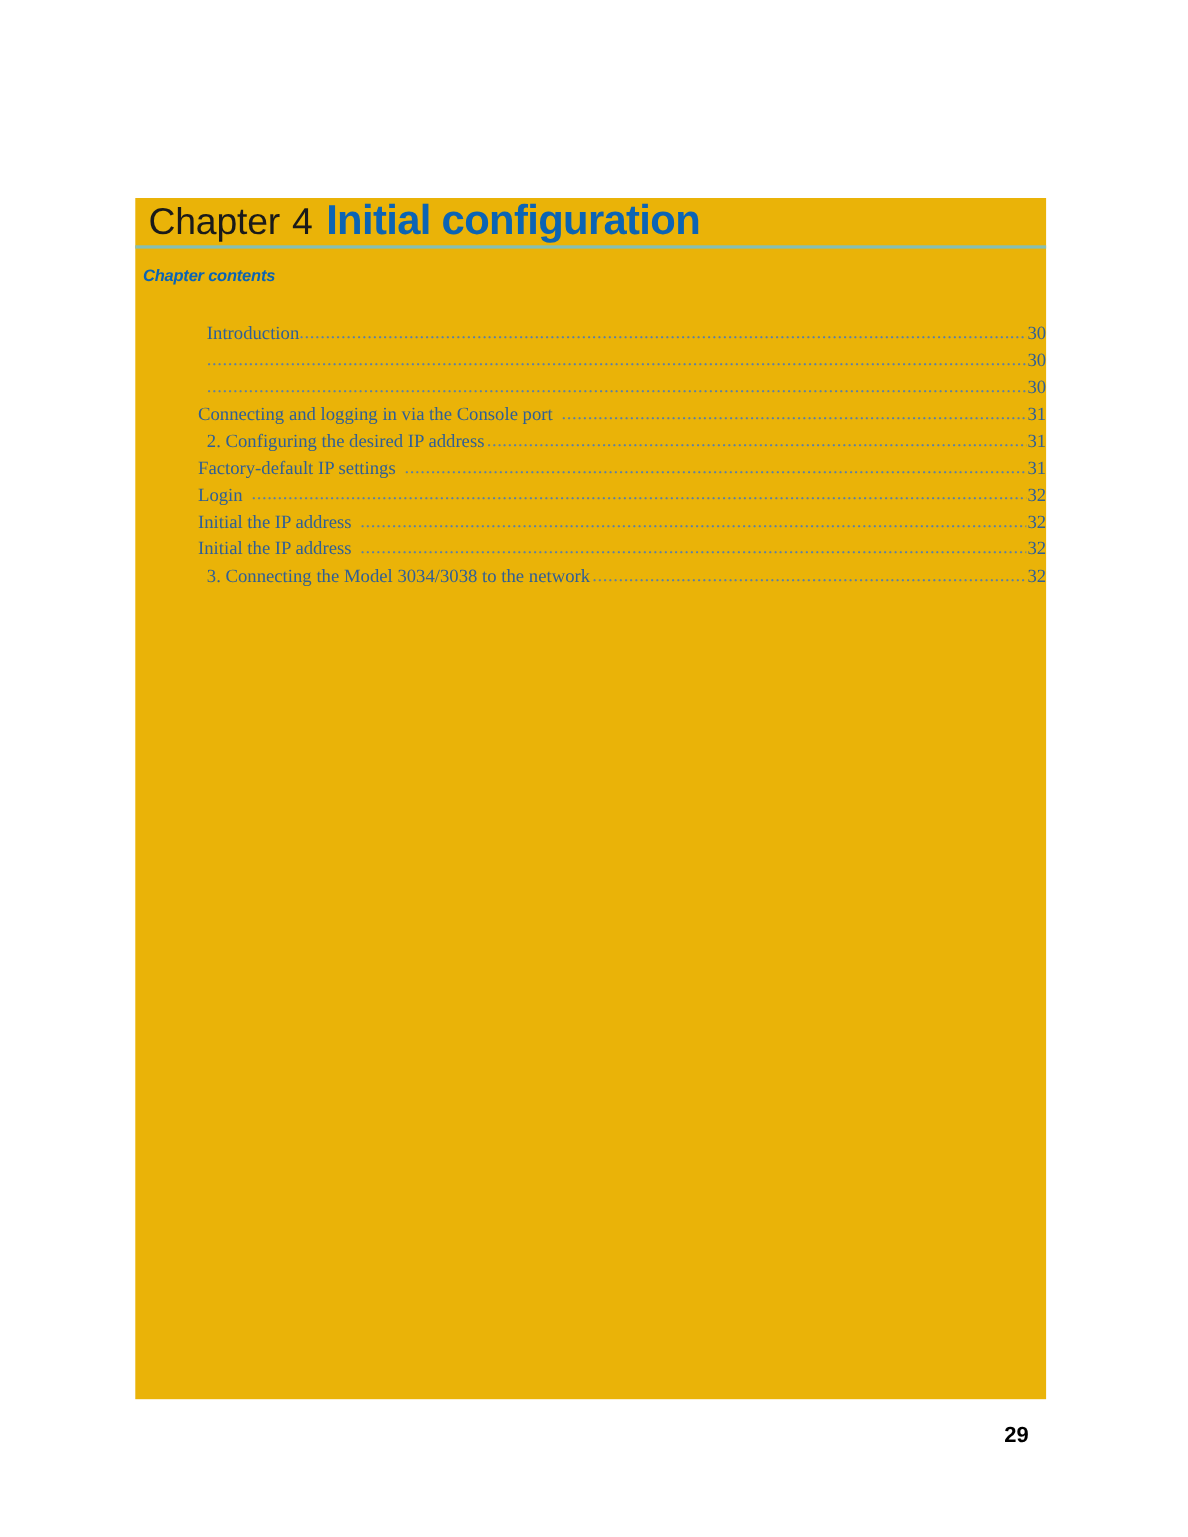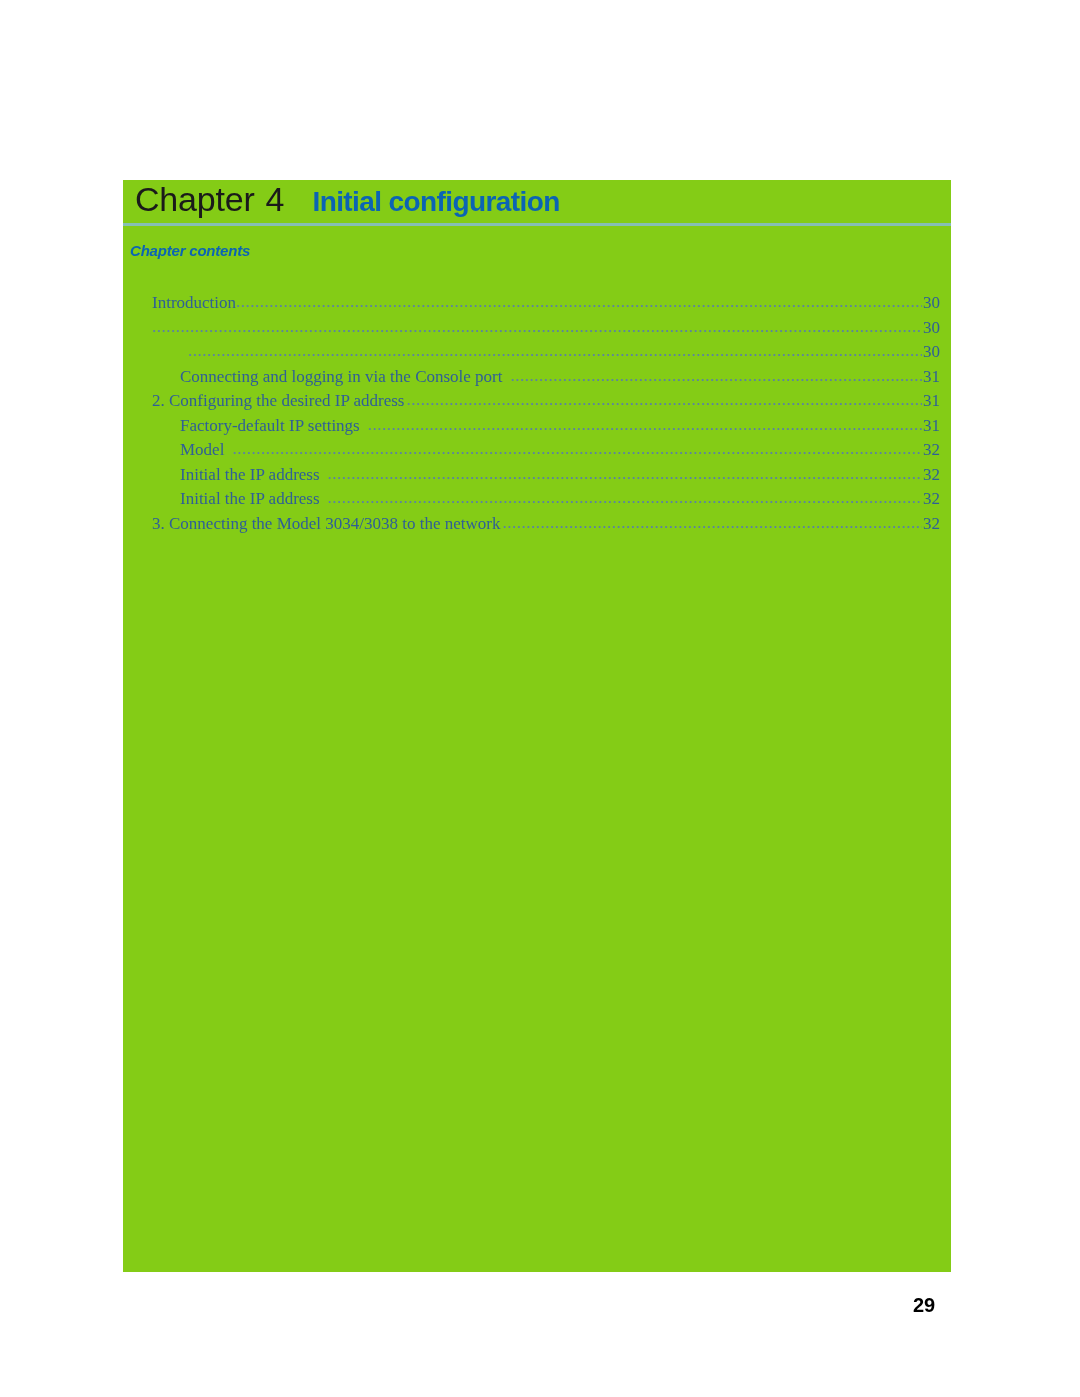--- a/index.html
+++ b/index.html
@@ -15,21 +15,21 @@
     overflow: hidden;
   }
 
   
   #content-panel {
     position: absolute;
     left: 123px;
     top: 180px;
     width: 828px;
     height: 1092px;
-    background: #84cc16;
+    background: #eab308;
     box-sizing: border-box;
   }
 
   
   #chapter-header {
     position: absolute;
     left: 12px;
     top: 0px;
     height: 43px;
     display: flex;
@@ -45,24 +45,24 @@
   }
   #chapter-number {
     font-family: "Liberation Sans", sans-serif;
     font-size: 34px;
     font-weight: 400;
     color: #1a1a1a;
     margin-left: 11px;
   }
   #chapter-title {
     font-family: "Liberation Sans", sans-serif;
-    font-size: 28px;
+    font-size: 38px;
     font-weight: bold;
     color: #0b64b4;
-    margin-left: 28px;
+    margin-left: 12px;
     letter-spacing: -0.6px;
   }
 
   
   #header-rule {
     position: absolute;
     left: 0;
     top: 43px;
     width: 828px;
     height: 3px;
@@ -92,21 +92,21 @@
   .toc-row {
     display: flex;
     align-items: baseline;
     height: 24.5px;
     color: #2f5f97;
     font-family: "Liberation Serif", serif;
     font-size: 17px;
     white-space: nowrap;
     overflow: hidden;
   }
-  .toc-row.level-0 { padding-left: 29px; }
+  .toc-row.level-0 { padding-left: 29px; margin-left: 36px; }
   .toc-row.level-1 { padding-left: 57px; }
 
   .toc-title {
     flex: 0 0 auto;
   }
   .toc-gap {
     flex: 0 0 auto;
     width: 0px;
   }
   .toc-row.gap-small .toc-gap { width: 2px; }
@@ -124,21 +124,20 @@
     top: -1px;
   }
   .toc-dots::after {
     content: "........................................................................................"
              "........................................................................................"
              "........................................................................................";
   }
   .toc-page {
     flex: 0 0 auto;
     text-align: right;
-    padding-right: 11px;
     color: #2f5f97;
   }
 
   
   #folio {
     position: absolute;
     left: 913px;
     top: 1294px;
     width: 40px;
     text-align: left;
@@ -194,21 +193,21 @@
           <span class="toc-dots"></span>
           <span class="toc-page">31</span>
         </div>
         <div class="toc-row level-1 gap-wide">
           <span class="toc-title">Factory-default IP settings</span>
           <span class="toc-gap"></span>
           <span class="toc-dots"></span>
           <span class="toc-page">31</span>
         </div>
         <div class="toc-row level-1 gap-wide">
-          <span class="toc-title">Model</span>
+          <span class="toc-title">Login</span>
           <span class="toc-gap"></span>
           <span class="toc-dots"></span>
           <span class="toc-page">32</span>
         </div>
         <div class="toc-row level-1 gap-wide">
           <span class="toc-title">Initial the IP address</span>
           <span class="toc-gap"></span>
           <span class="toc-dots"></span>
           <span class="toc-page">32</span>
         </div>

